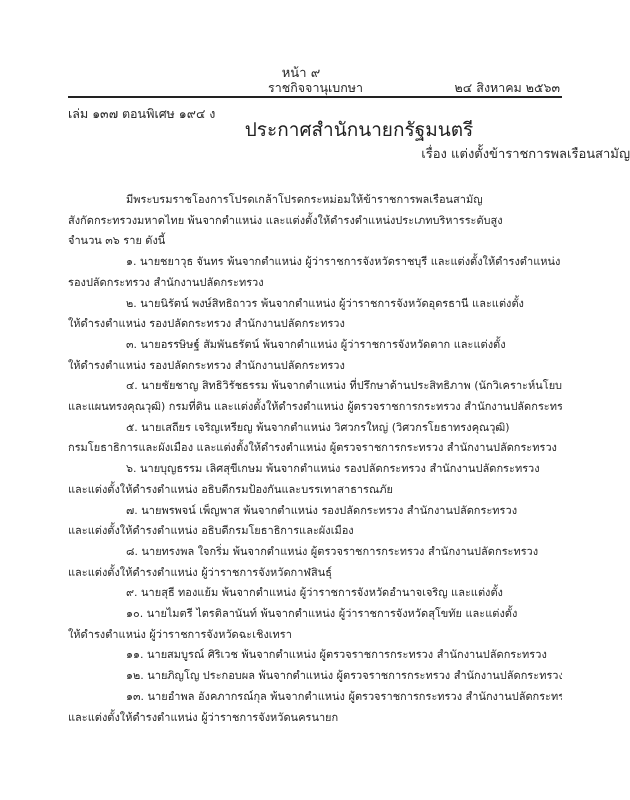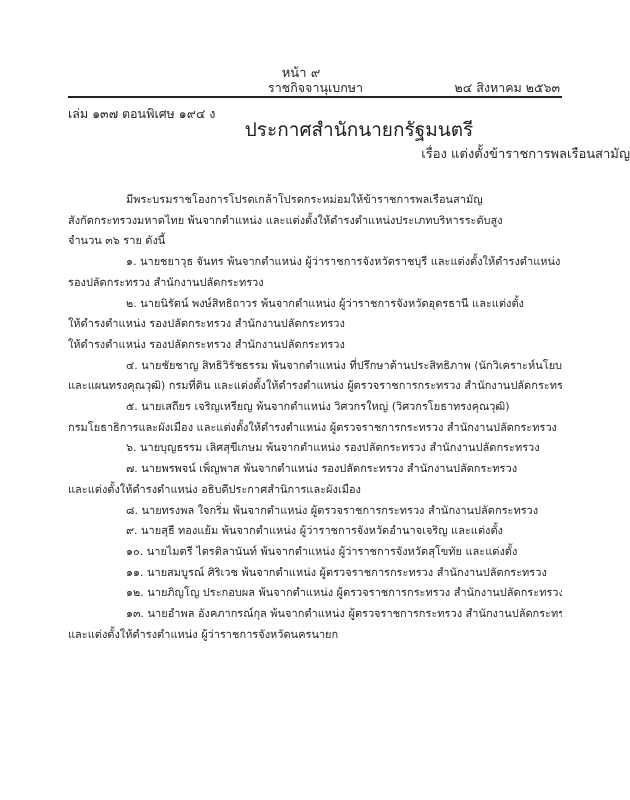--- a/index.html
+++ b/index.html
@@ -41,45 +41,49 @@
   </p>
   <p class="para">
     <span class="first">๑. นายชยาวุธ จันทร พ้นจากตำแหน่ง ผู้ว่าราชการจังหวัดราชบุรี และแต่งตั้งให้ดำรงตำแหน่ง</span>
     <span class="cont">รองปลัดกระทรวง สำนักงานปลัดกระทรวง</span>
   </p>
   <p class="para">
     <span class="first">๒. นายนิรัตน์ พงษ์สิทธิถาวร พ้นจากตำแหน่ง ผู้ว่าราชการจังหวัดอุดรธานี และแต่งตั้ง</span>
     <span class="cont">ให้ดำรงตำแหน่ง รองปลัดกระทรวง สำนักงานปลัดกระทรวง</span>
   </p>
   <p class="para">
+    <span class="first">๓. นายอรรษิษฐ์ สัมพันธรัตน์ พ้นจากตำแหน่ง ผู้ว่าราชการจังหวัดตาก และแต่งตั้ง</span>
     <span class="cont">ให้ดำรงตำแหน่ง รองปลัดกระทรวง สำนักงานปลัดกระทรวง</span>
   </p>
   <p class="para">
     <span class="first">๔. นายชัยชาญ สิทธิวิรัชธรรม พ้นจากตำแหน่ง ที่ปรึกษาด้านประสิทธิภาพ (นักวิเคราะห์นโยบาย</span>
     <span class="cont">และแผนทรงคุณวุฒิ) กรมที่ดิน และแต่งตั้งให้ดำรงตำแหน่ง ผู้ตรวจราชการกระทรวง สำนักงานปลัดกระทรวง</span>
   </p>
   <p class="para">
     <span class="first">๕. นายเสถียร เจริญเหรียญ พ้นจากตำแหน่ง วิศวกรใหญ่ (วิศวกรโยธาทรงคุณวุฒิ)</span>
     <span class="cont">กรมโยธาธิการและผังเมือง และแต่งตั้งให้ดำรงตำแหน่ง ผู้ตรวจราชการกระทรวง สำนักงานปลัดกระทรวง</span>
   </p>
   <p class="para">
     <span class="first">๖. นายบุญธรรม เลิศสุขีเกษม พ้นจากตำแหน่ง รองปลัดกระทรวง สำนักงานปลัดกระทรวง</span>
+    <span class="cont">และแต่งตั้งให้ดำรงตำแหน่ง อธิบดีกรมป้องกันและบรรเทาสาธารณภัย</span>
   </p>
   <p class="para">
     <span class="first">๗. นายพรพจน์ เพ็ญพาส พ้นจากตำแหน่ง รองปลัดกระทรวง สำนักงานปลัดกระทรวง</span>
-    <span class="cont">และแต่งตั้งให้ดำรงตำแหน่ง อธิบดีประกาศสำนิการและผังเมือง</span>
+    <span class="cont">และแต่งตั้งให้ดำรงตำแหน่ง อธิบดีกรมโยธาธิการและผังเมือง</span>
   </p>
   <p class="para">
     <span class="first">๘. นายทรงพล ใจกริ่ม พ้นจากตำแหน่ง ผู้ตรวจราชการกระทรวง สำนักงานปลัดกระทรวง</span>
+    <span class="cont">และแต่งตั้งให้ดำรงตำแหน่ง ผู้ว่าราชการจังหวัดกาฬสินธุ์</span>
   </p>
   <p class="para">
     <span class="first">๙. นายสุธี ทองแย้ม พ้นจากตำแหน่ง ผู้ว่าราชการจังหวัดอำนาจเจริญ และแต่งตั้ง</span>
   </p>
   <p class="para">
     <span class="first">๑๐. นายไมตรี ไตรติลานันท์ พ้นจากตำแหน่ง ผู้ว่าราชการจังหวัดสุโขทัย และแต่งตั้ง</span>
+    <span class="cont">ให้ดำรงตำแหน่ง ผู้ว่าราชการจังหวัดฉะเชิงเทรา</span>
   </p>
   <p class="para">
     <span class="first">๑๑. นายสมบูรณ์ ศิริเวช พ้นจากตำแหน่ง ผู้ตรวจราชการกระทรวง สำนักงานปลัดกระทรวง</span>
   </p>
   <p class="para">
     <span class="first">๑๒. นายภิญโญ ประกอบผล พ้นจากตำแหน่ง ผู้ตรวจราชการกระทรวง สำนักงานปลัดกระทรวง</span>
   </p>
   <p class="para">
     <span class="first">๑๓. นายอำพล อังคภากรณ์กุล พ้นจากตำแหน่ง ผู้ตรวจราชการกระทรวง สำนักงานปลัดกระทรวง</span>
     <span class="cont">และแต่งตั้งให้ดำรงตำแหน่ง ผู้ว่าราชการจังหวัดนครนายก</span>

